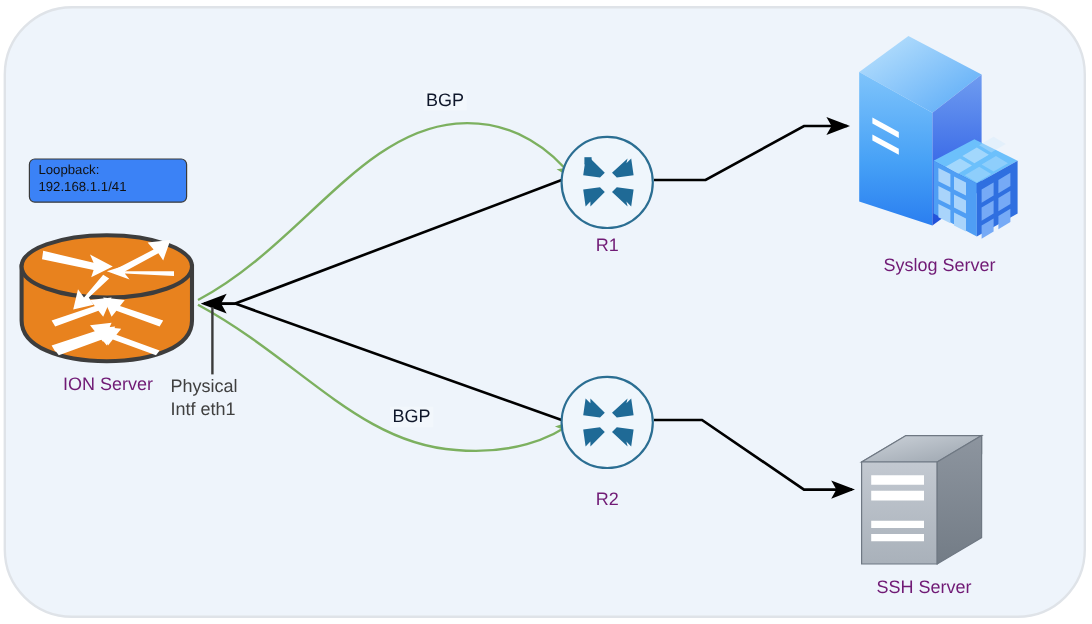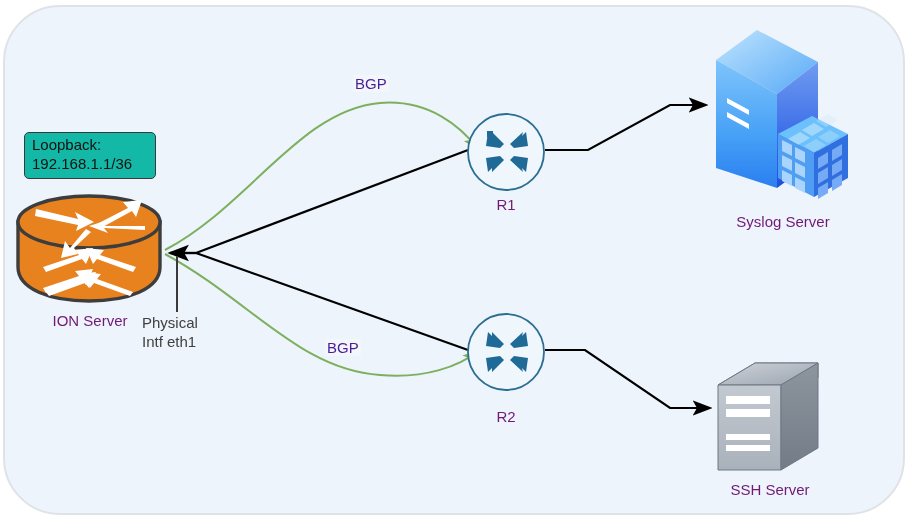--- a/index.html
+++ b/index.html
@@ -28,32 +28,32 @@
     font-family: "Liberation Sans", sans-serif;
     font-size: 15px;
     color: #701a75;
     white-space: nowrap;
     text-align: center;
   }
   .edge-label {
     position: absolute;
     font-family: "Liberation Sans", sans-serif;
     font-size: 15px;
-    color: #4c1d95;
+    color: #0f172a;
     background: #f2f7fc;
     padding: 0 2px;
     white-space: nowrap;
   }
   .callout-box {
     position: absolute;
-    background: #14b8a6;
+    background: #3b82f6;
     border: 1.3px solid #3a3a3a;
     border-radius: 5px;
     font-family: "Liberation Sans", sans-serif;
-    font-size: 15px;
+    font-size: 11px;
     color: #111111;
     line-height: 1.25;
     padding: 3px 6px 4px 7px;
     box-sizing: border-box;
     white-space: nowrap;
   }
   .leader-label {
     position: absolute;
     font-family: "Liberation Sans", sans-serif;
     font-size: 15px;
@@ -227,21 +227,21 @@
       <path d="M726,396 L770,396 L770,404 L726,404 Z" fill="#ffffff"></path>
       <path d="M726,409 L770,409 L770,417 L726,417 Z" fill="#ffffff"></path>
       <path d="M726,434 L770,434 L770,440 L726,440 Z" fill="#ffffff"></path>
       <path d="M726,445 L770,445 L770,451 L726,451 Z" fill="#ffffff"></path>
     </g>
 
   </svg>
 
   <div class="callout-box" style="left:24px; top:132px; width:132px;">
     <div>Loopback:</div>
-    <div>192.168.1.1/36</div>
+    <div>192.168.1.1/41</div>
   </div>
 
   <div class="node-label" style="left:40px; top:312px; width:100px;">ION Server</div>
 
   <div class="leader-label" style="left:142px; top:313px;">
     <div>Physical</div>
     <div>Intf eth1</div>
   </div>
 
   <div class="edge-label" style="left:353px; top:75px;">BGP</div>

